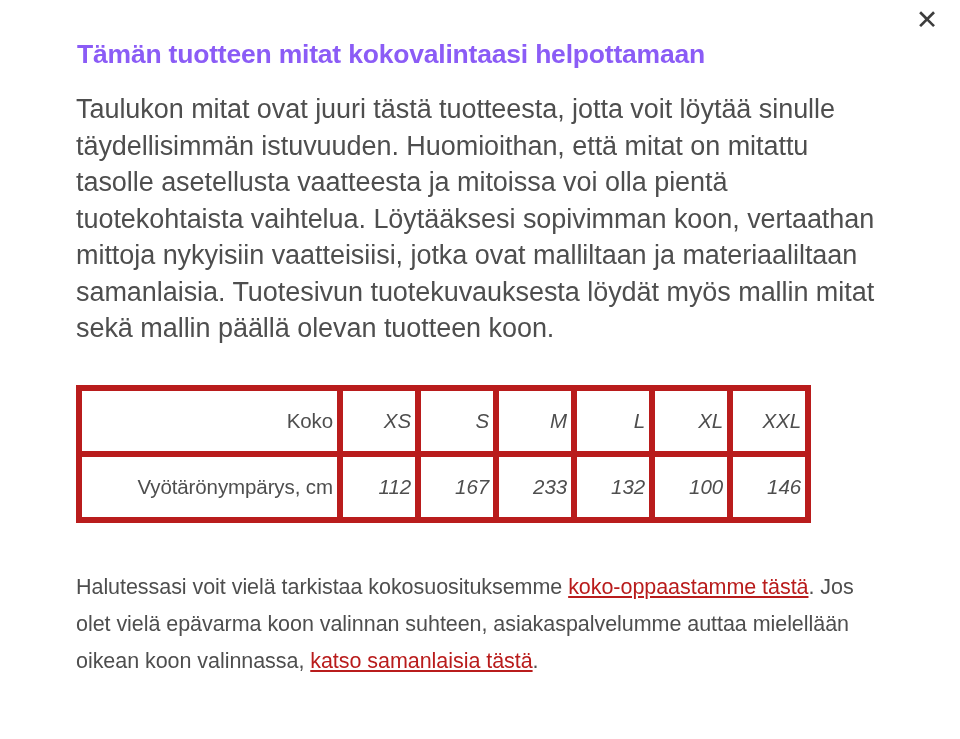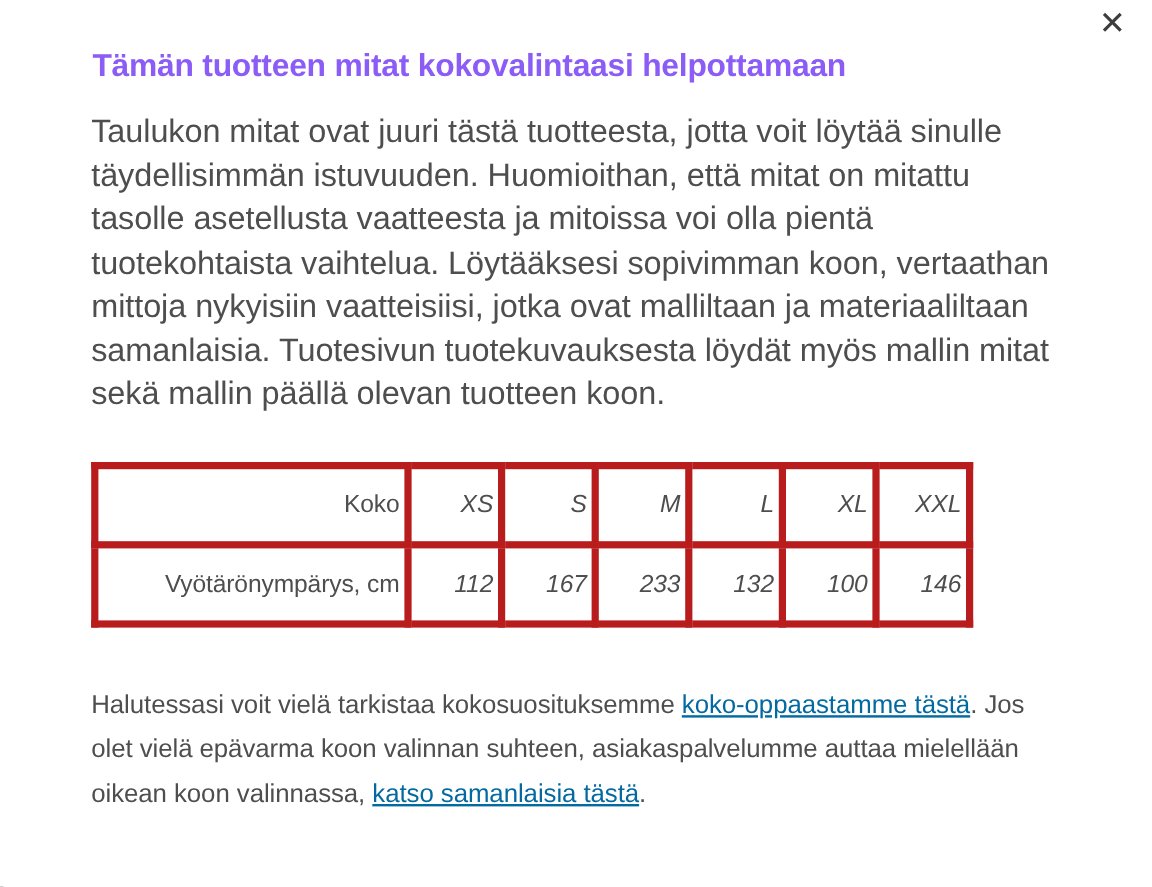--- a/index.html
+++ b/index.html
@@ -117,21 +117,21 @@
   
   .footer-paragraph {
     margin: 46px 0 0 0;
     font-size: 21.5px;
     line-height: 37px;
     color: #4e4e4e;
     max-width: 830px;
     letter-spacing: -0.05px;
   }
   .footer-paragraph a {
-    color: #0369a1;
+    color: #b91c1c;
     text-decoration: underline;
     text-underline-offset: 2px;
   }
 </style>
 </head>
 <body>
 
 <div class="edge-bar"></div>
 
 <div class="modal">

